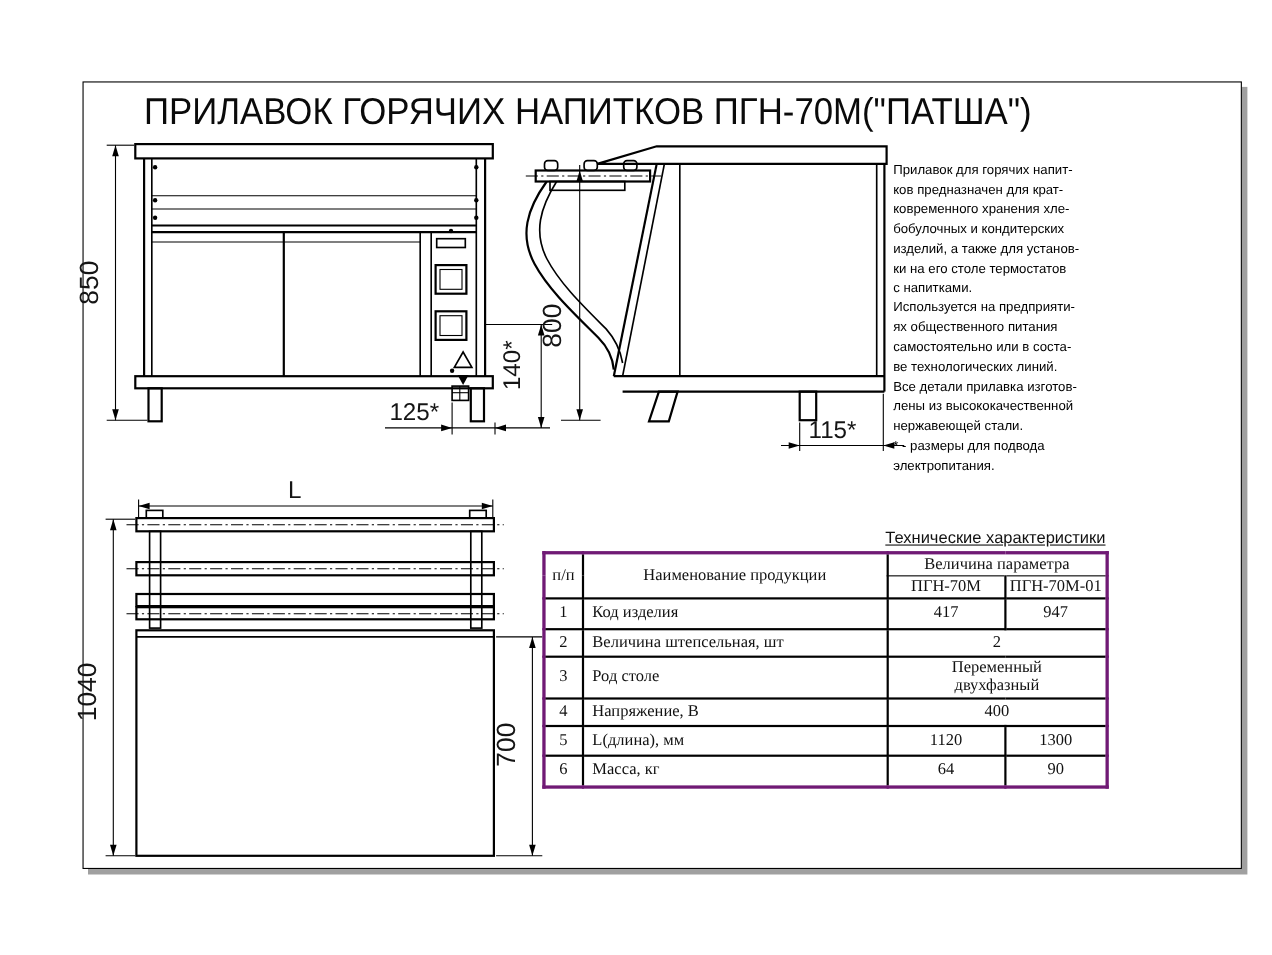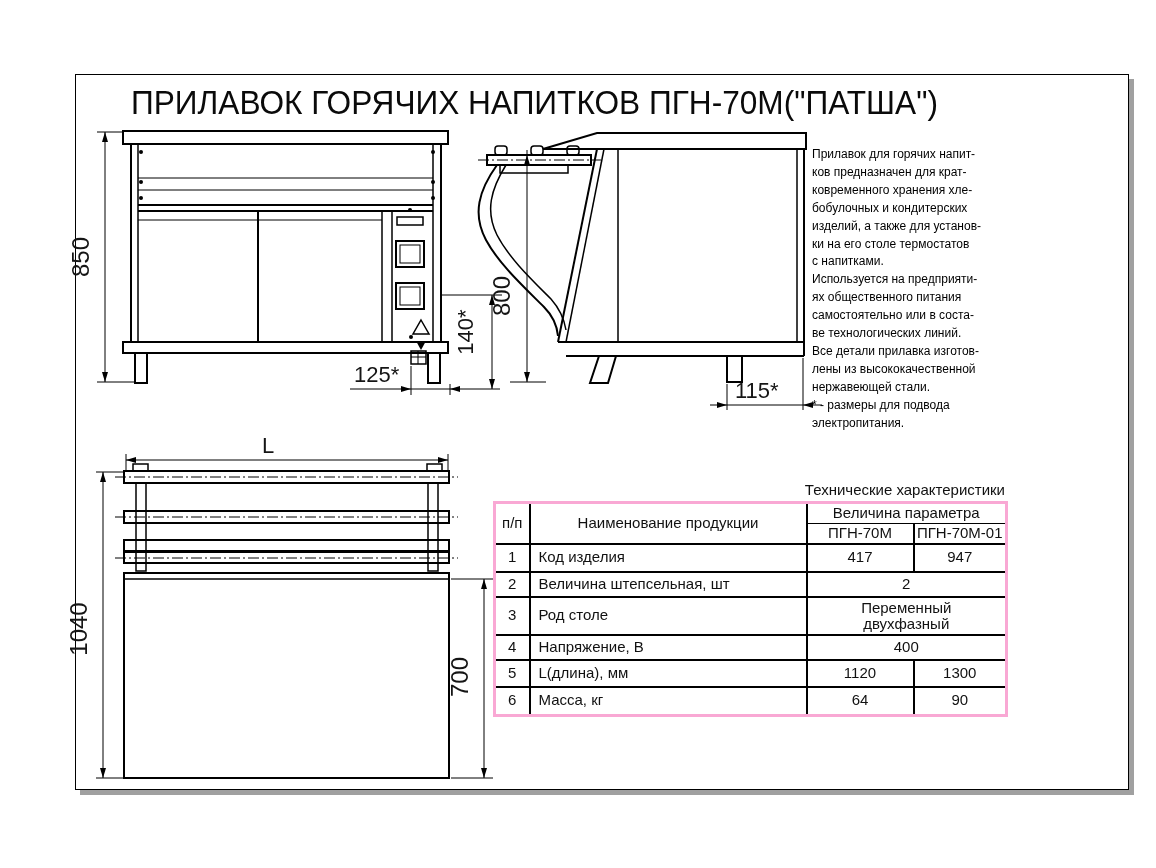--- a/index.html
+++ b/index.html
@@ -16,26 +16,26 @@
     position:absolute;left:131px;top:83px;
     font-size:34px;font-weight:400;letter-spacing:0px;white-space:nowrap;
     transform:scaleX(.93);transform-origin:left top;color:#0a0a0a;
   }
   .description{
     position:absolute;left:812px;top:146px;width:238px;
     font-size:12px;line-height:17.9px;white-space:pre-line;color:#000000;
   }
   .tbl-caption{
     position:absolute;left:493px;top:481px;width:512px;
-    font-size:15px;text-align:right;color:#111;
+    font-size:15px;text-align:right;color:#111;text-decoration:underline;
   }
   table.spec{
     position:absolute;left:493px;top:501px;width:512px;
     border-collapse:collapse;table-layout:fixed;
-    font-size:15px;color:#111;border:3px solid #f9a8d4;
+    font-size:15px;color:#111;border:3px solid #701a75;font-family:Liberation Serif, serif;
   }
   table.spec th,table.spec td{
     border:2px solid #000;font-weight:400;
     text-align:center;vertical-align:middle;padding:1px 2px;line-height:1.12;
   }
   table.spec td.name{text-align:left;padding-left:8px;margin-top:41px;}
   table.spec th.thin-bottom{border-bottom:1px solid #000;}
   table.spec th.thin-top{border-top:1px solid #000;}
   table.spec td.multiline{white-space:pre-line;line-height:1.05;}
   svg.drawings{position:absolute;left:0;top:0;pointer-events:none;}

